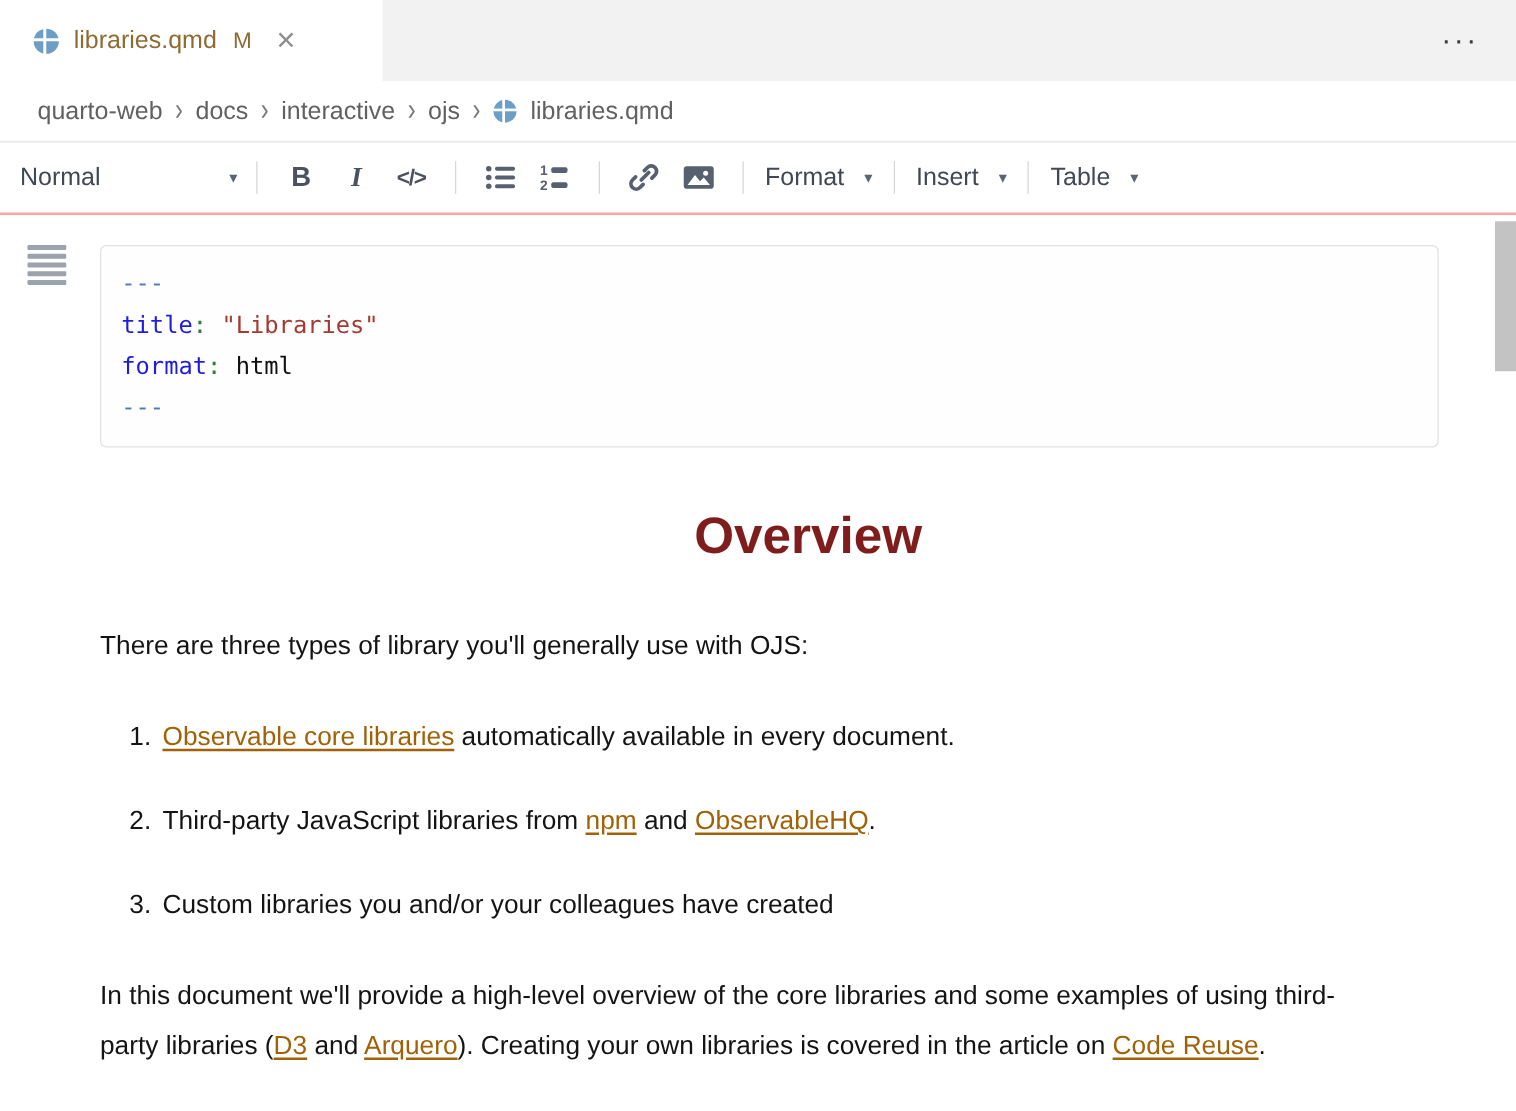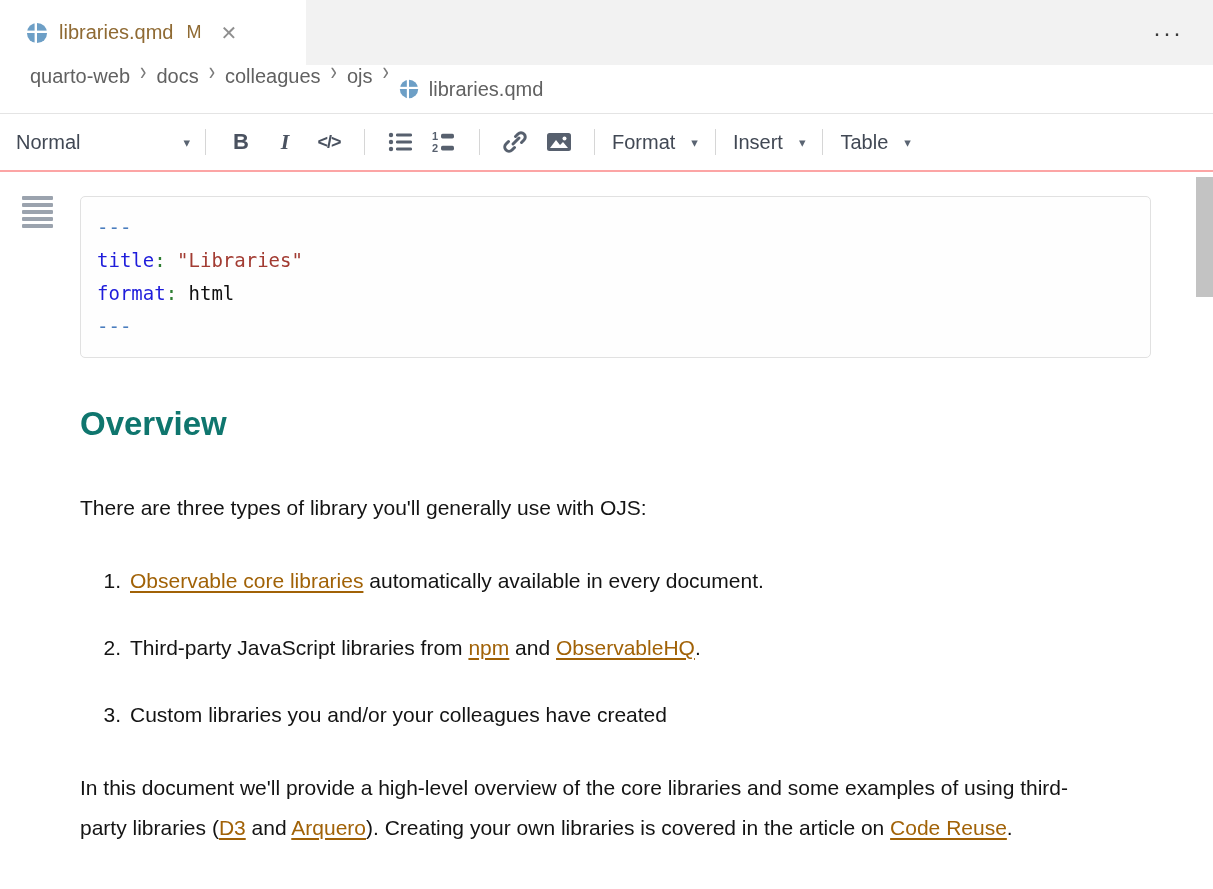--- a/index.html
+++ b/index.html
@@ -18,21 +18,21 @@
   .tab-title { font-size: 20px; color: #8f6a33; white-space: nowrap; }
   .tab-badge { font-size: 18px; color: #8f6a33; margin-left: 2px; }
   .tab-close { font-size: 20px; color: #8f8f8f; margin-left: 8px; cursor: pointer; line-height: 1; }
   .tab-actions { display: flex; align-items: center; padding-right: 30px; }
   .more-btn { font-size: 24px; color: #3b3b3b; letter-spacing: 2px; cursor: pointer; }
 
   .quarto-icon { width: 22px; height: 22px; display: inline-block; flex: 0 0 auto; }
 
   
   .breadcrumb-bar {
-    height: 48px; background: #ffffff; display: flex; 
+    height: 48px; background: #ffffff; display: flex; align-items: center;
     padding: 0 30px; gap: 10px; font-size: 20px; color: #616161;
   }
   .crumb { white-space: nowrap; cursor: pointer; }
   .crumb-sep { color: #7a7a7a; font-size: 19px; transform: scaleY(1.35); display: inline-block; }
   .crumb-file { display: flex; align-items: center; gap: 10px; }
   .breadcrumb-bar .quarto-icon { width: 20px; height: 20px; }
 
   
   .toolbar {
     height: 59px; background: #ffffff; border-top: 1px solid #e4e4e4;
@@ -66,21 +66,21 @@
     width: 1071px; border: 1px solid #e1e1e1; border-radius: 5px; background: #fefefe;
     padding: 14px 16px; font-family: "DejaVu Sans Mono", "Liberation Mono", monospace;
     font-size: 19px; line-height: 33px;
   }
   .yaml-fence { color: #4a7dbe; }
   .yaml-key { color: #1f1ddb; }
   .yaml-colon { color: #2e7d32; }
   .yaml-string { color: #a23b32; }
   .yaml-plain { color: #111111; }
 
-  .doc-heading { font-size: 33px; font-weight: 700; color: #0f766e; margin: 47px 0 0 0; letter-spacing: 0; }
+  .doc-heading { font-size: 41px; font-weight: 700; color: #7f1d1d; margin: 47px 0 0 0; letter-spacing: 0; text-align: center; }
 
   .doc-para { font-size: 21px; color: #141414; width: 1012px; line-height: 30px; }
   .para-intro { margin-top: 50px; }
 
   .doc-list { margin: 44px 0 0 0; list-style: none; }
   .doc-list li { display: flex; font-size: 21px; color: #141414; margin-bottom: 40px; line-height: 27px; }
   .li-num { width: 50px; text-align: right; padding-right: 9px; flex: 0 0 auto; }
 
   .doc-link { color: #a16207; text-decoration: underline; text-underline-offset: 3px; cursor: pointer; }
 
@@ -108,21 +108,21 @@
   <div class="tab-actions">
     <span class="more-btn">···</span>
   </div>
 </div>
 
 <div class="breadcrumb-bar">
   <span class="crumb">quarto-web</span>
   <span class="crumb-sep">›</span>
   <span class="crumb">docs</span>
   <span class="crumb-sep">›</span>
-  <span class="crumb">colleagues</span>
+  <span class="crumb">interactive</span>
   <span class="crumb-sep">›</span>
   <span class="crumb">ojs</span>
   <span class="crumb-sep">›</span>
   <span class="crumb-file">
     <svg class="quarto-icon" viewBox="0 0 24 24">
       <circle cx="12" cy="12" r="11" fill="#6d9fc6"></circle>
       <rect x="0" y="9.4" width="24" height="2.6" fill="#ffffff"></rect>
       <rect x="9.4" y="0" width="2.6" height="24" fill="#ffffff"></rect>
     </svg>
     <span>libraries.qmd</span>

